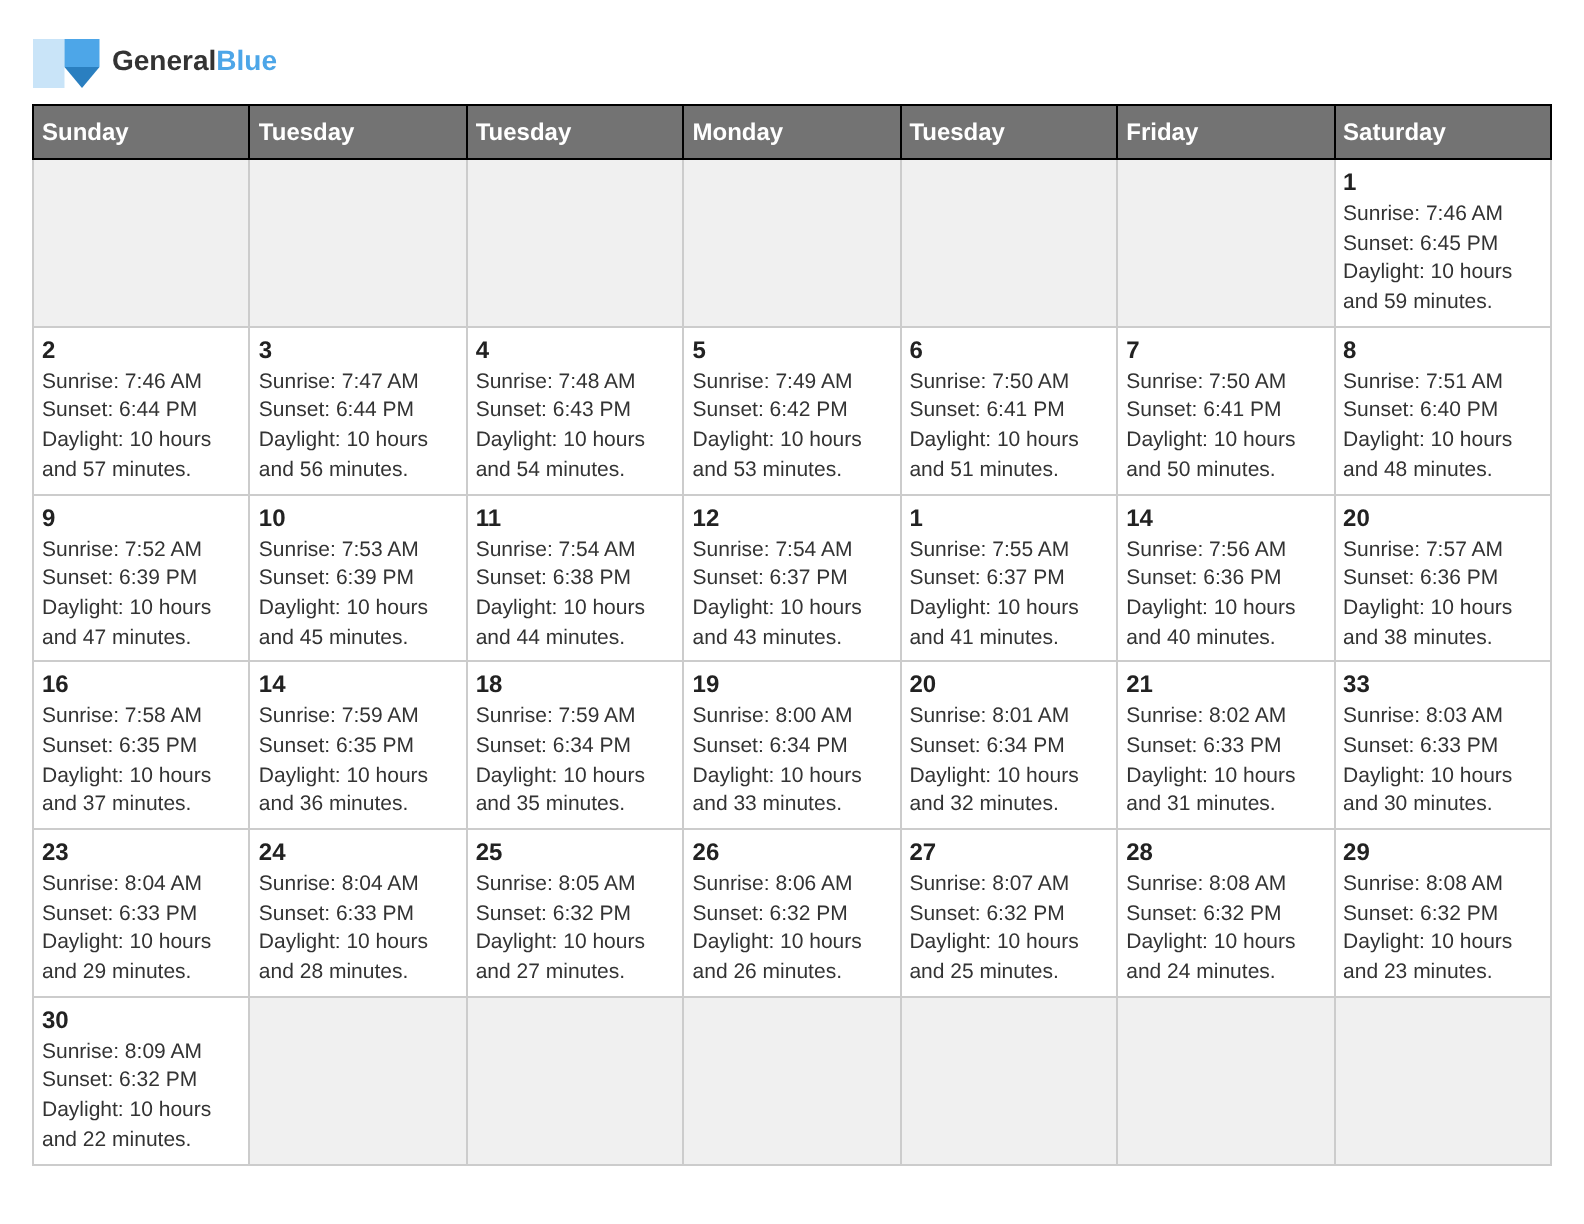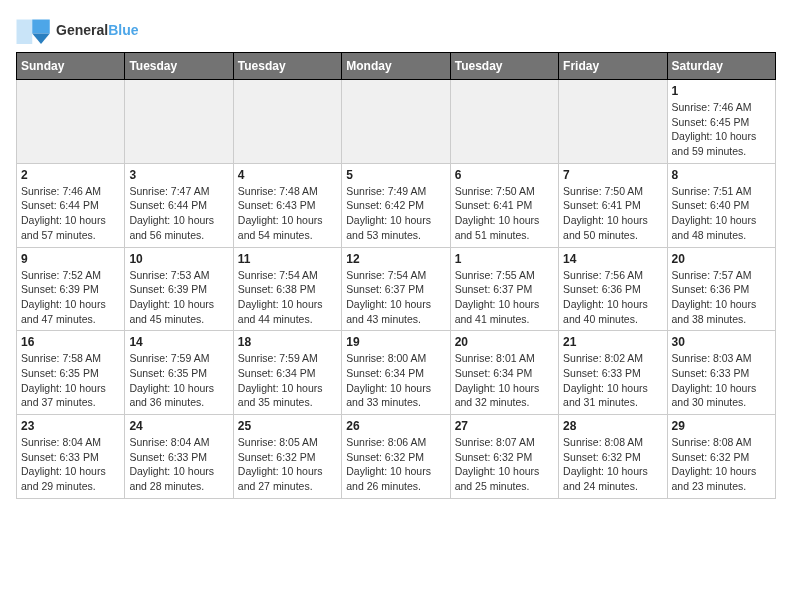--- a/index.html
+++ b/index.html
@@ -200,21 +200,21 @@
         </td>
         <td>
           <span class="day-num">20</span>
           <div class="day-info">Sunrise: 8:01 AM<br>Sunset: 6:34 PM<br>Daylight: 10 hours and 32 minutes.</div>
         </td>
         <td>
           <span class="day-num">21</span>
           <div class="day-info">Sunrise: 8:02 AM<br>Sunset: 6:33 PM<br>Daylight: 10 hours and 31 minutes.</div>
         </td>
         <td>
-          <span class="day-num">30</span>
+          <span class="day-num">33</span>
           <div class="day-info">Sunrise: 8:03 AM<br>Sunset: 6:33 PM<br>Daylight: 10 hours and 30 minutes.</div>
         </td>
       </tr>
       <tr>
         <td>
           <span class="day-num">23</span>
           <div class="day-info">Sunrise: 8:04 AM<br>Sunset: 6:33 PM<br>Daylight: 10 hours and 29 minutes.</div>
         </td>
         <td>
           <span class="day-num">24</span>
@@ -233,15 +233,27 @@
           <div class="day-info">Sunrise: 8:07 AM<br>Sunset: 6:32 PM<br>Daylight: 10 hours and 25 minutes.</div>
         </td>
         <td>
           <span class="day-num">28</span>
           <div class="day-info">Sunrise: 8:08 AM<br>Sunset: 6:32 PM<br>Daylight: 10 hours and 24 minutes.</div>
         </td>
         <td>
           <span class="day-num">29</span>
           <div class="day-info">Sunrise: 8:08 AM<br>Sunset: 6:32 PM<br>Daylight: 10 hours and 23 minutes.</div>
         </td>
+      </tr>
+      <tr>
+        <td>
+          <span class="day-num">30</span>
+          <div class="day-info">Sunrise: 8:09 AM<br>Sunset: 6:32 PM<br>Daylight: 10 hours and 22 minutes.</div>
+        </td>
+        <td class="empty"></td>
+        <td class="empty"></td>
+        <td class="empty"></td>
+        <td class="empty"></td>
+        <td class="empty"></td>
+        <td class="empty"></td>
       </tr>
     </tbody>
 </table>
 
 </body></html>

